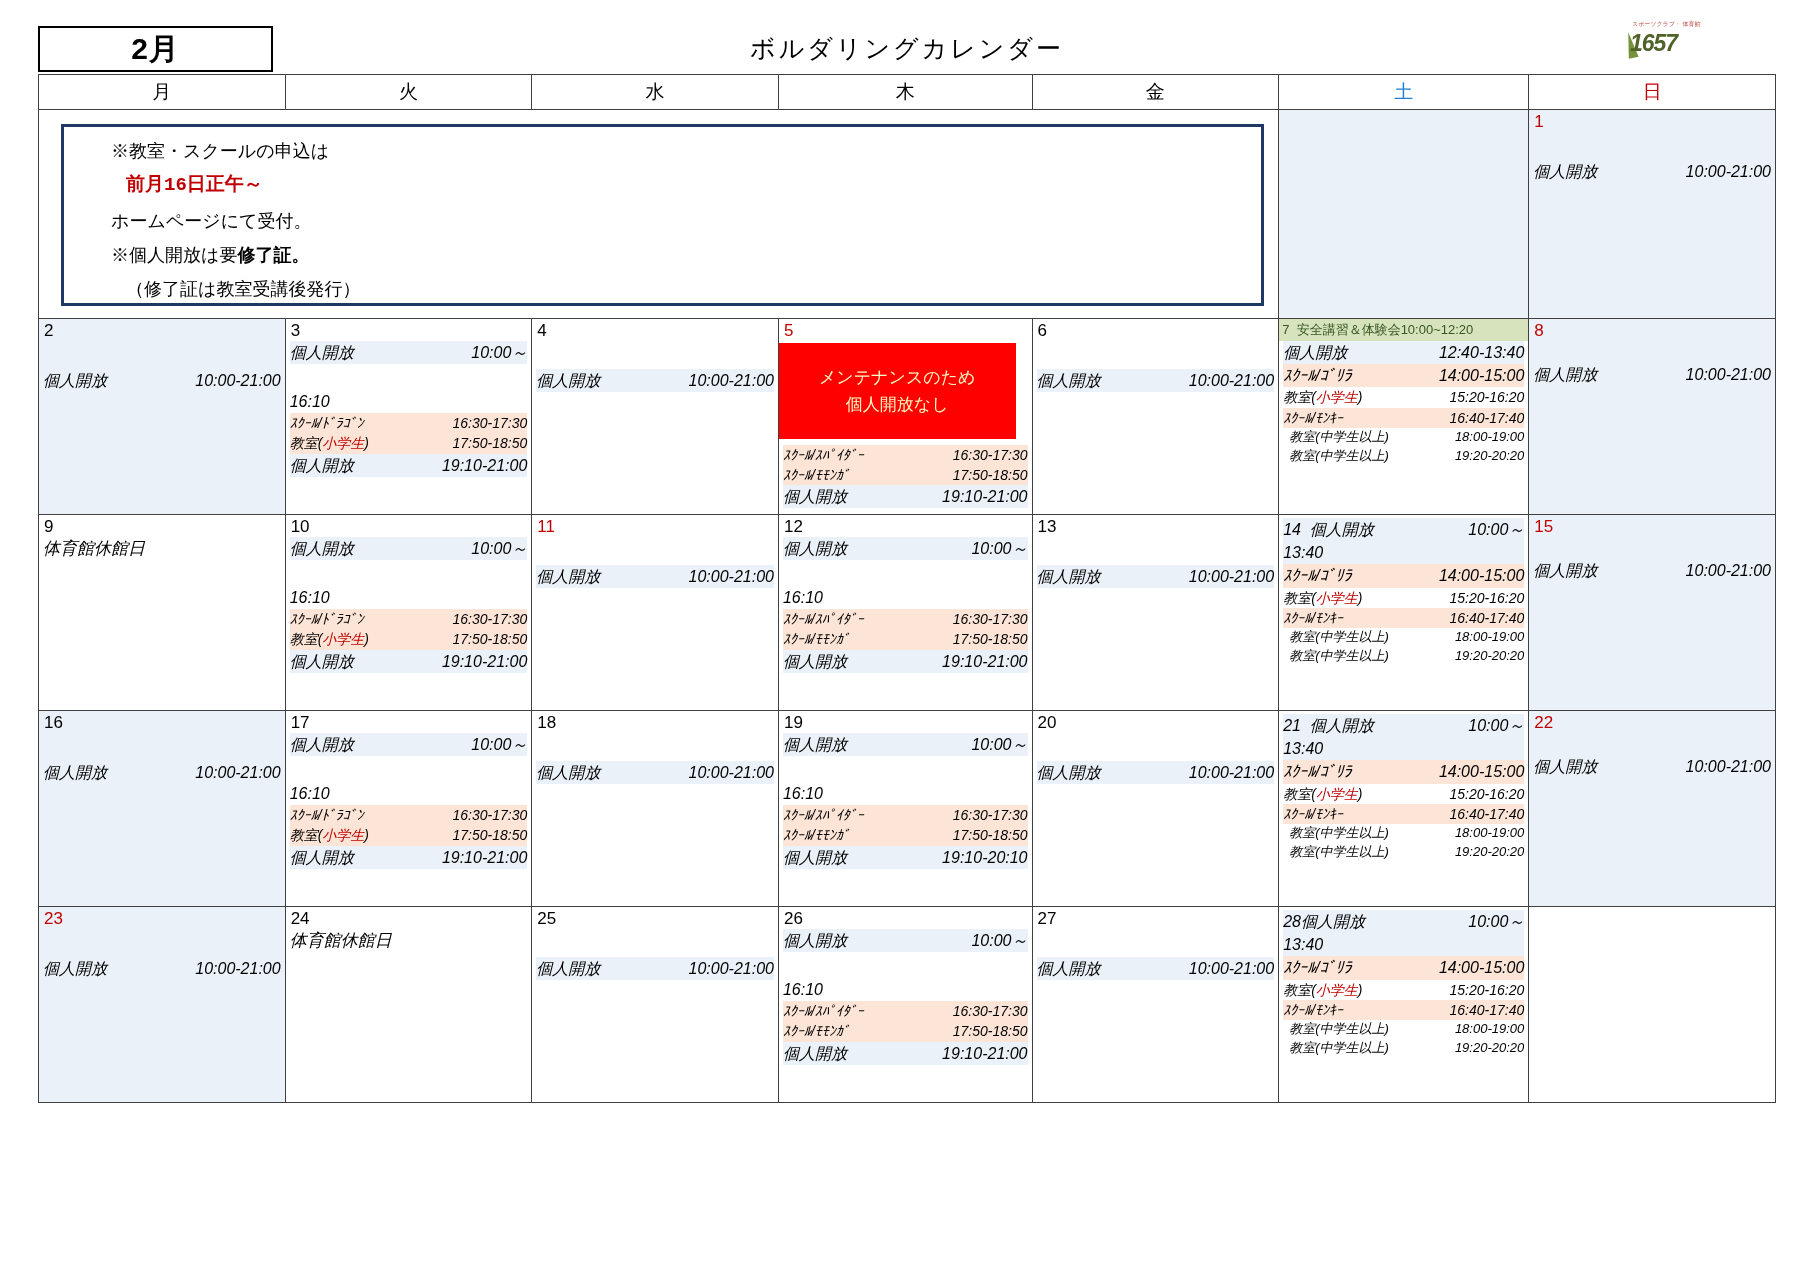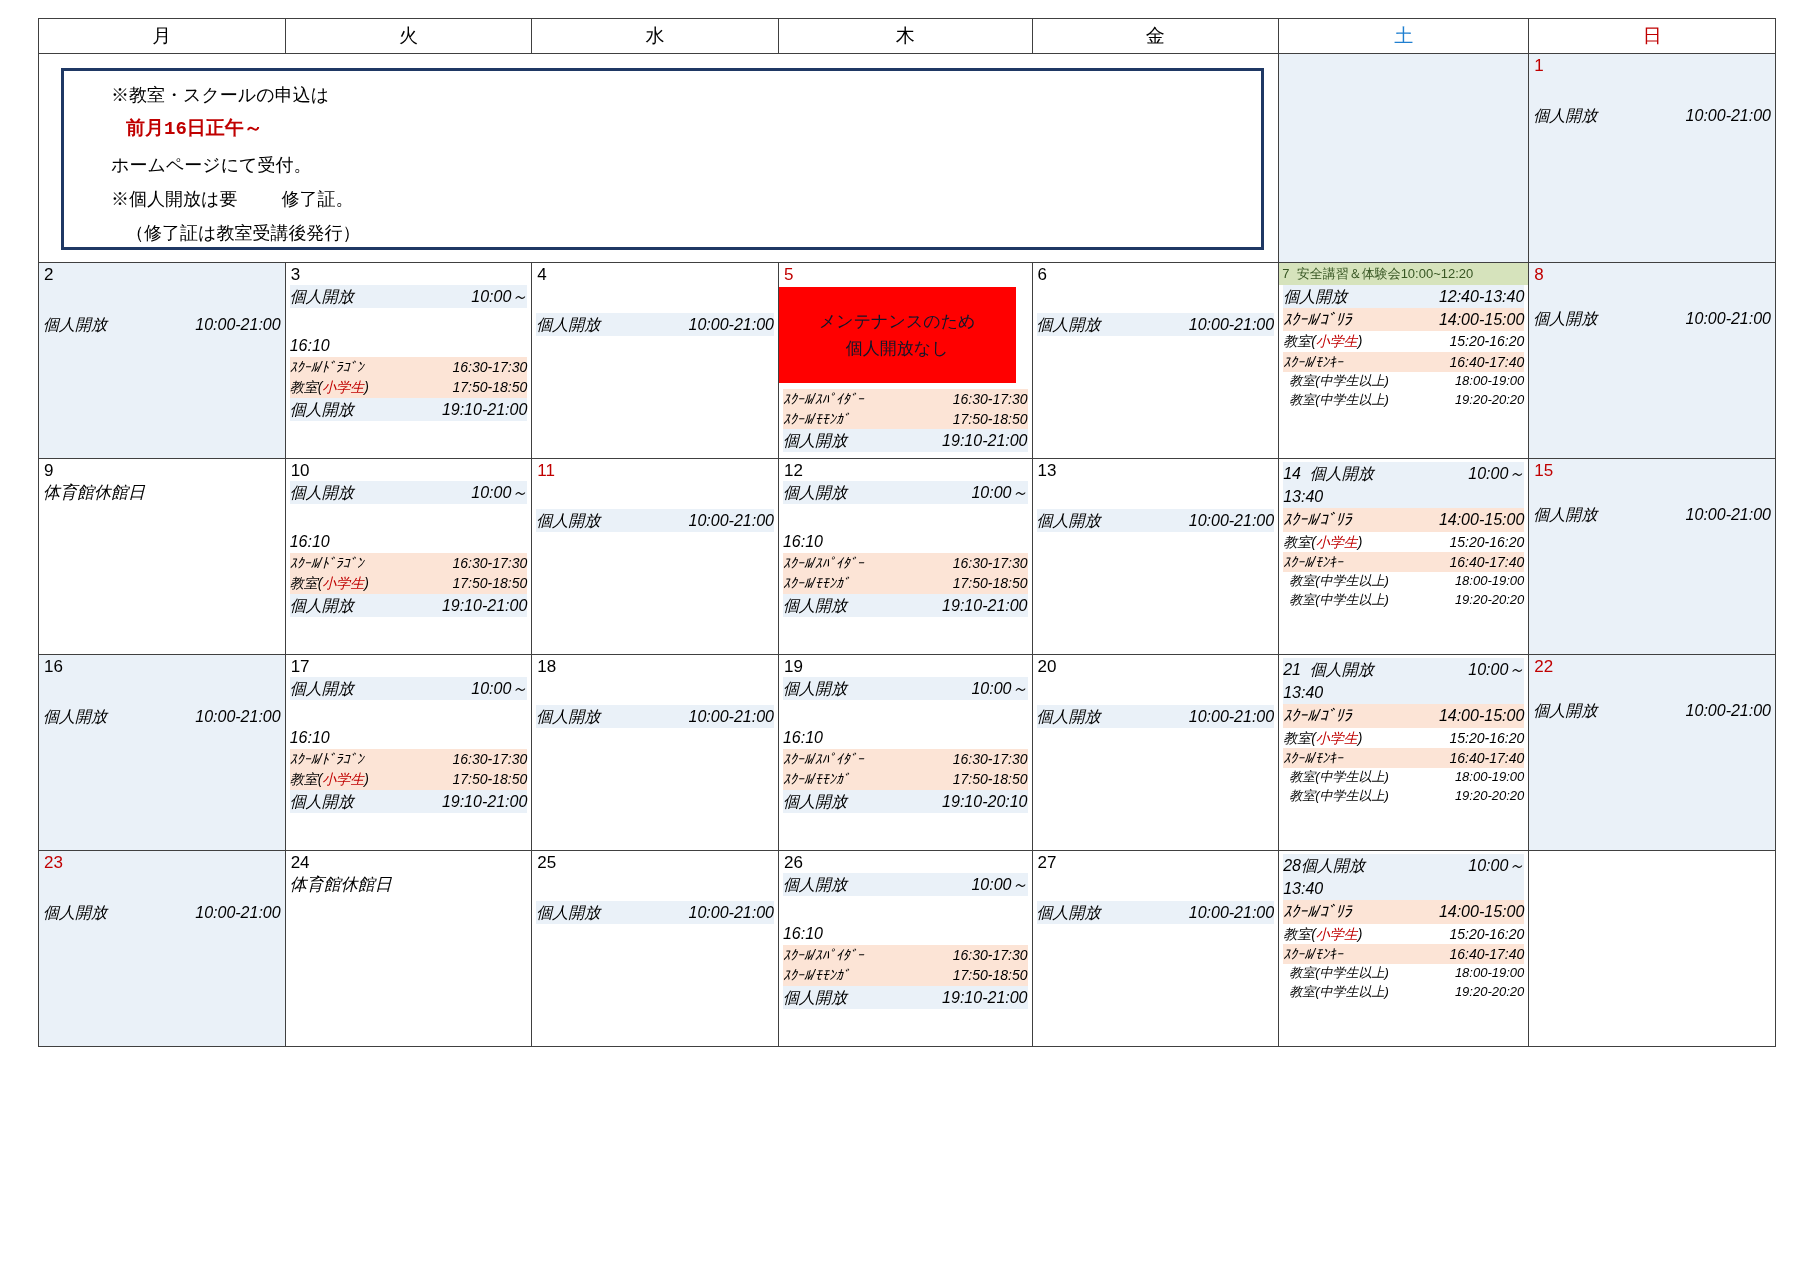--- a/index.html
+++ b/index.html
@@ -146,21 +146,21 @@
 
   .hl-school { background: #fce4d6; }
   .hl-open { background: #eaf1f8; }
 
   .kids { color: #c00000; }
   .pale { background: #eaf1f8; }
 
   
   .maint {
     background: #ff0000;
-    color: #0f172a;
+    color: #fef9c3;
     height: 96px;
     margin: 2px 16px 0 0;
     display: flex;
     flex-direction: column;
     align-items: center;
     justify-content: center;
     font-size: 17px;
     line-height: 1.6;
   }
 
@@ -189,27 +189,38 @@
   }
   .notebox p.ind {
     padding-left: 62px;
     font-family: Liberation Mono, monospace;
   }
   .notebox .em {
     color: #c00000;
     font-weight: bold;
     font-size: 19px;
   }
-  .notebox .bold { font-weight: normal; margin-left: 44px; }
+  .notebox .bold { font-weight: bold; }
 </style>
 </head>
 <body>
 
 <div class="page">
 
+  <div class="topbar">
+    <div class="month-box">
+      <span>2月</span>
+    </div>
+    <div class="cal-title">ボルダリングカレンダー</div>
+    <div class="logo">
+      <div class="logo-leaf"></div>
+      <div class="logo-text">スポーツクラブ・ 体育館</div>
+      <div class="logo-word">1657</div>
+    </div>
+  </div>
 
   <table class="cal">
     <colgroup>
       <col style="width:14.2%">
         <col style="width:14.2%">
         <col style="width:14.2%">
       <col style="width:14.6%">
         <col style="width:14.2%">
         <col style="width:14.4%">
         <col style="width:14.2%">

